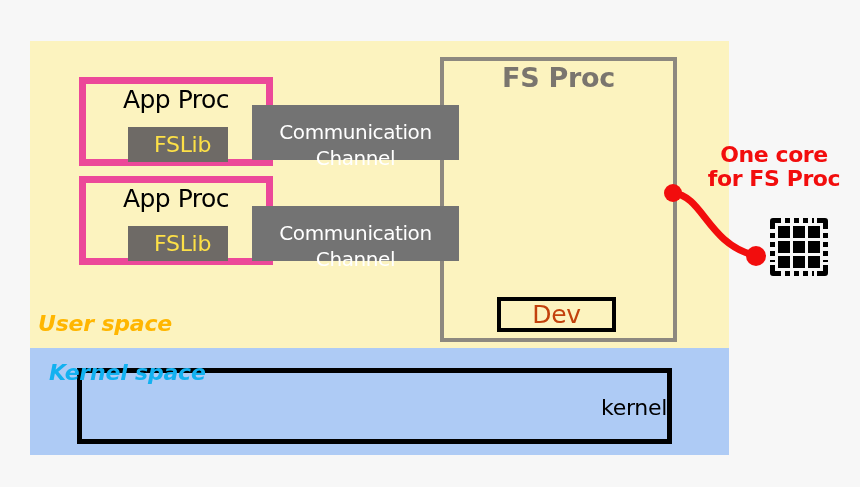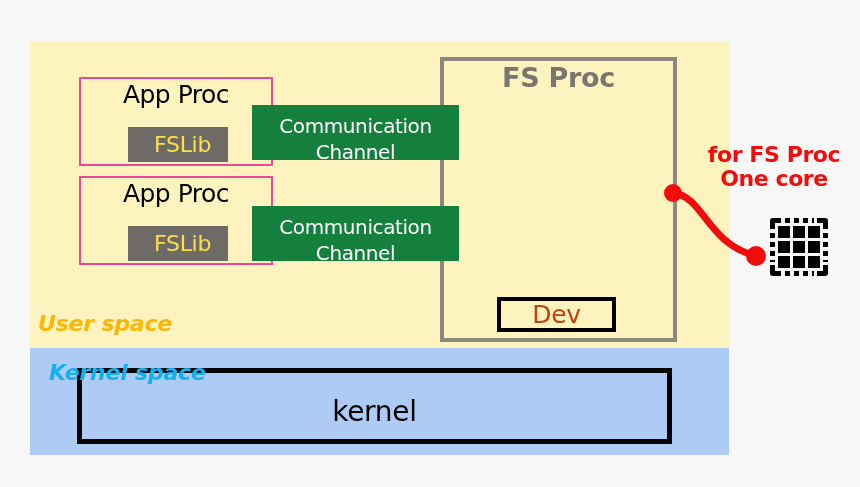--- a/index.html
+++ b/index.html
@@ -61,21 +61,21 @@
     left: 38px;
     top: 360px;
     color: #12b1f0;
     margin-left: 11px;
   }
 
   
   .app-proc {
     position: absolute;
     box-sizing: border-box;
-    border: 2px solid #ec4899;
+    border: 7px solid #ec4899;
     background: transparent;
     z-index: 10;
   }
   #app-proc-1 { left: 79px; top: 77px;  width: 194px; height: 89px; }
   #app-proc-2 { left: 79px; top: 176px; width: 194px; height: 89px; }
 
   .app-proc-title {
     position: absolute;
     left: 0;
     top: 2px;
@@ -141,27 +141,27 @@
     text-align: center;
     line-height: 28px;
     letter-spacing: -0.3px;
     z-index: 8;
   }
 
   
   .comm-channel {
     position: absolute;
     box-sizing: border-box;
-    background: #15803d;
+    background: #737373;
     color: #ffffff;
     font-size: 20px;
     text-align: center;
     letter-spacing: -0.4px;
     line-height: 26px;
-    padding-top: 8px;
+    padding-top: 14px;
     z-index: 20;
   }
   #comm-channel-1 { left: 252px; top: 105px; width: 207px; height: 55px; }
   #comm-channel-2 { left: 252px; top: 206px; width: 207px; height: 55px; }
 
   
   #kernel-box {
     position: absolute;
     box-sizing: border-box;
     left: 77px;
@@ -170,23 +170,23 @@
     height: 76px;
     border: 5px solid #000000;
     background: transparent;
     z-index: 30;
   }
   #kernel-label {
     position: absolute;
     left: 0;
     top: 22px;
     width: 100%;
-    text-align: center;
+    text-align: right;
     color: #000000;
-    font-size: 28px;
+    font-size: 22px;
     letter-spacing: -0.3px;
   }
 
   
   #core-annotation {
     position: absolute;
     left: 692px;
     top: 143px;
     width: 164px;
     text-align: center;
@@ -254,22 +254,22 @@
   </div>
 
   <div class="space-label" id="user-space-label">User space</div>
   <div class="space-label" id="kernel-space-label">Kernel space</div>
 
   <div id="kernel-box">
     <div id="kernel-label">kernel</div>
   </div>
 
   <div id="core-annotation">
+    <div>One core</div>
     <div>for FS Proc</div>
-    <div>One core</div>
   </div>
 
   <svg id="connector-svg" viewBox="0 0 160 100" width="160" height="100">
     <path d="M 18 13 C 48 16, 52 62, 98 75" stroke="#f20d0d" stroke-width="7" fill="none" stroke-linecap="round"></path>
     <circle cx="18" cy="13" r="9" fill="#f20d0d"></circle>
     <circle cx="101" cy="76" r="10" fill="#f20d0d"></circle>
   </svg>
 
   <svg id="cpu-chip-icon" viewBox="0 0 60 60" width="60" height="60">
 

